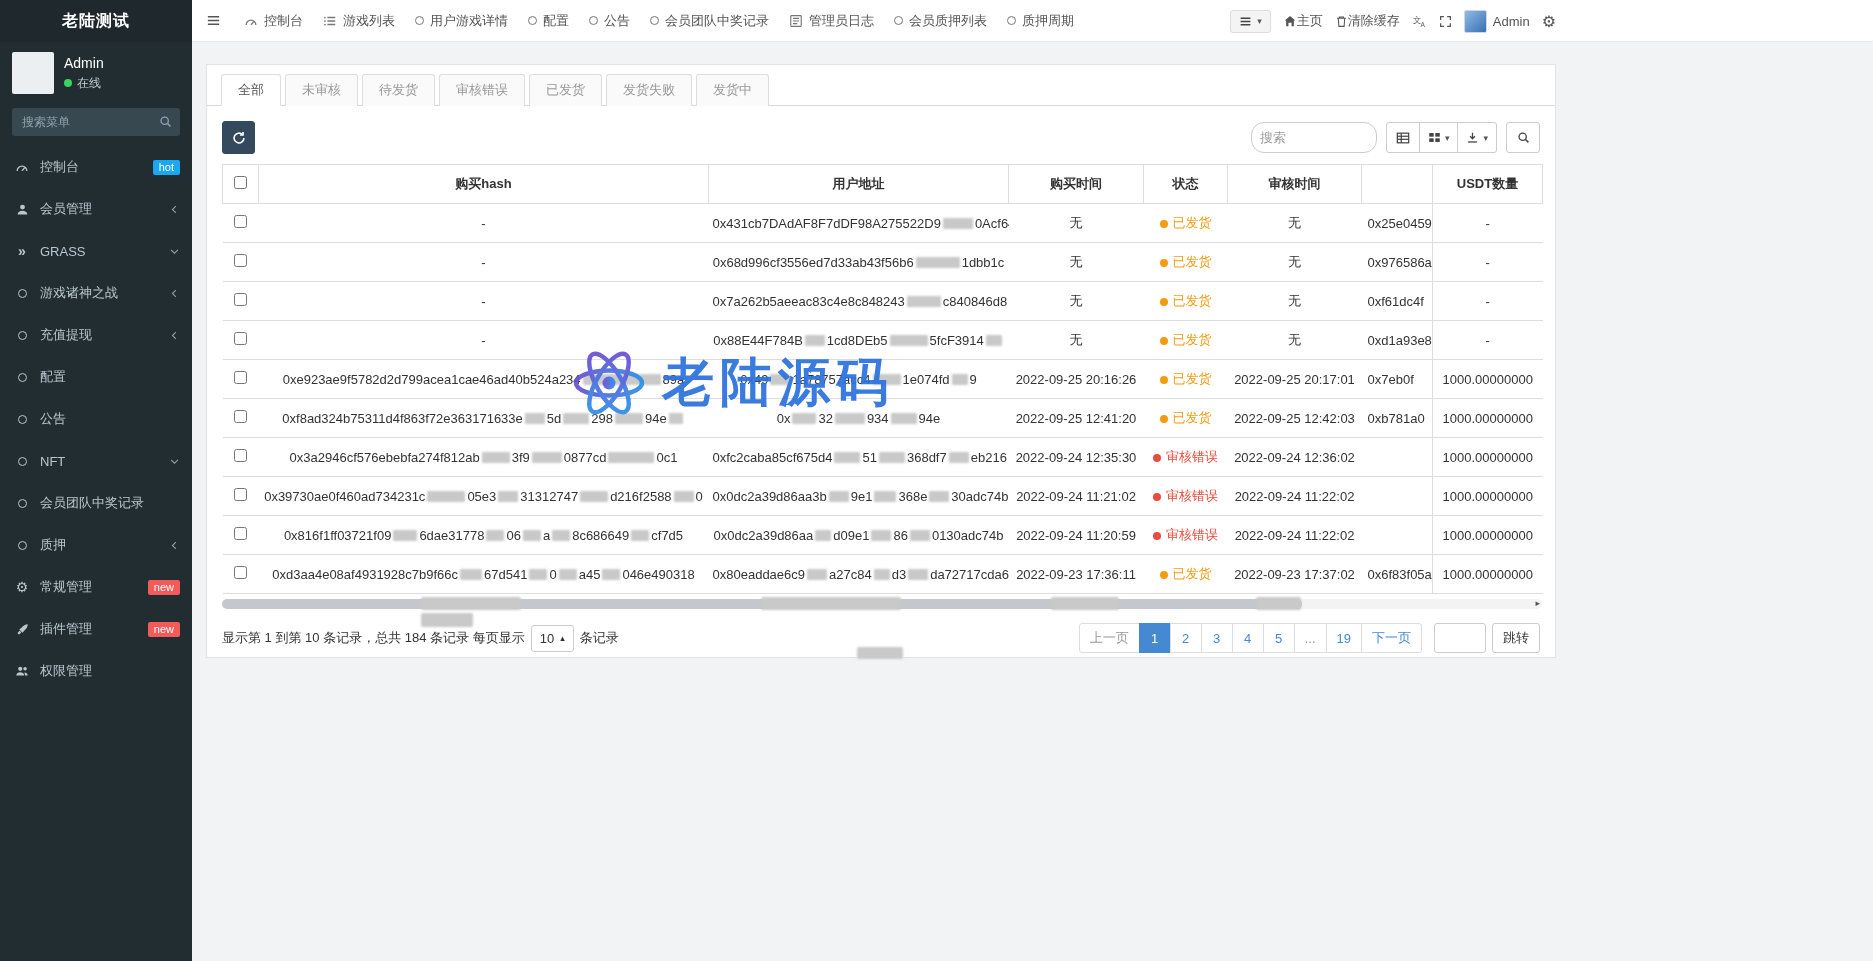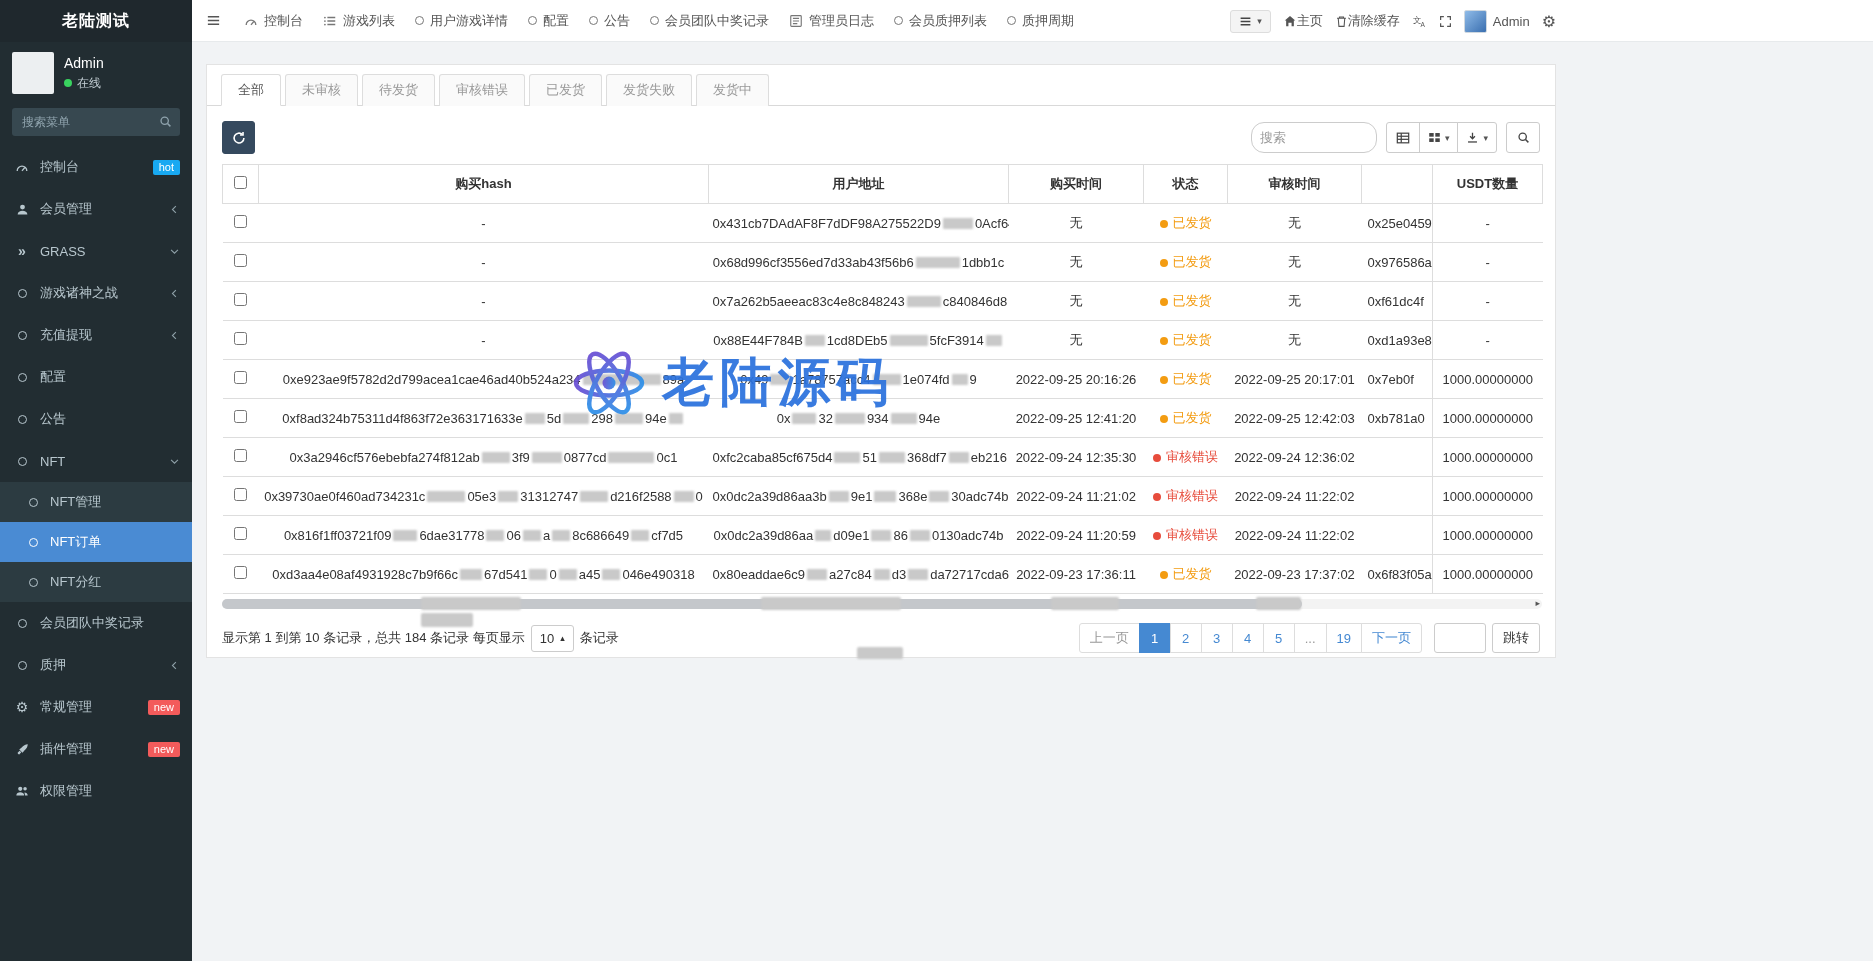--- a/index.html
+++ b/index.html
@@ -209,40 +209,20 @@
       <div class="menu-item">
         <span class="ic slot">
           <span class="o-circle"></span>
         </span>
         <span class="m-label">NFT</span>
         <span class="ic chev">
           <svg viewBox="0 0 16 16" width="11" height="11">
             <path d="M3 5.5l5 5 5-5" fill="none" stroke="currentColor" stroke-width="1.6"></path>
           </svg>
         </span>
-      </div>
-      <div class="submenu">
-        <div class="submenu-item">
-          <span class="ic slot">
-            <span class="o-circle"></span>
-          </span>
-          <span>NFT管理</span>
-        </div>
-        <div class="submenu-item active">
-          <span class="ic slot">
-            <span class="o-circle"></span>
-          </span>
-          <span>NFT订单</span>
-        </div>
-        <div class="submenu-item">
-          <span class="ic slot">
-            <span class="o-circle"></span>
-          </span>
-          <span>NFT分红</span>
-        </div>
       </div>
       <div class="menu-item">
         <span class="ic slot">
           <span class="o-circle"></span>
         </span>
         <span class="m-label">会员团队中奖记录</span>
       </div>
       <div class="menu-item">
         <span class="ic slot">
           <span class="o-circle"></span>

